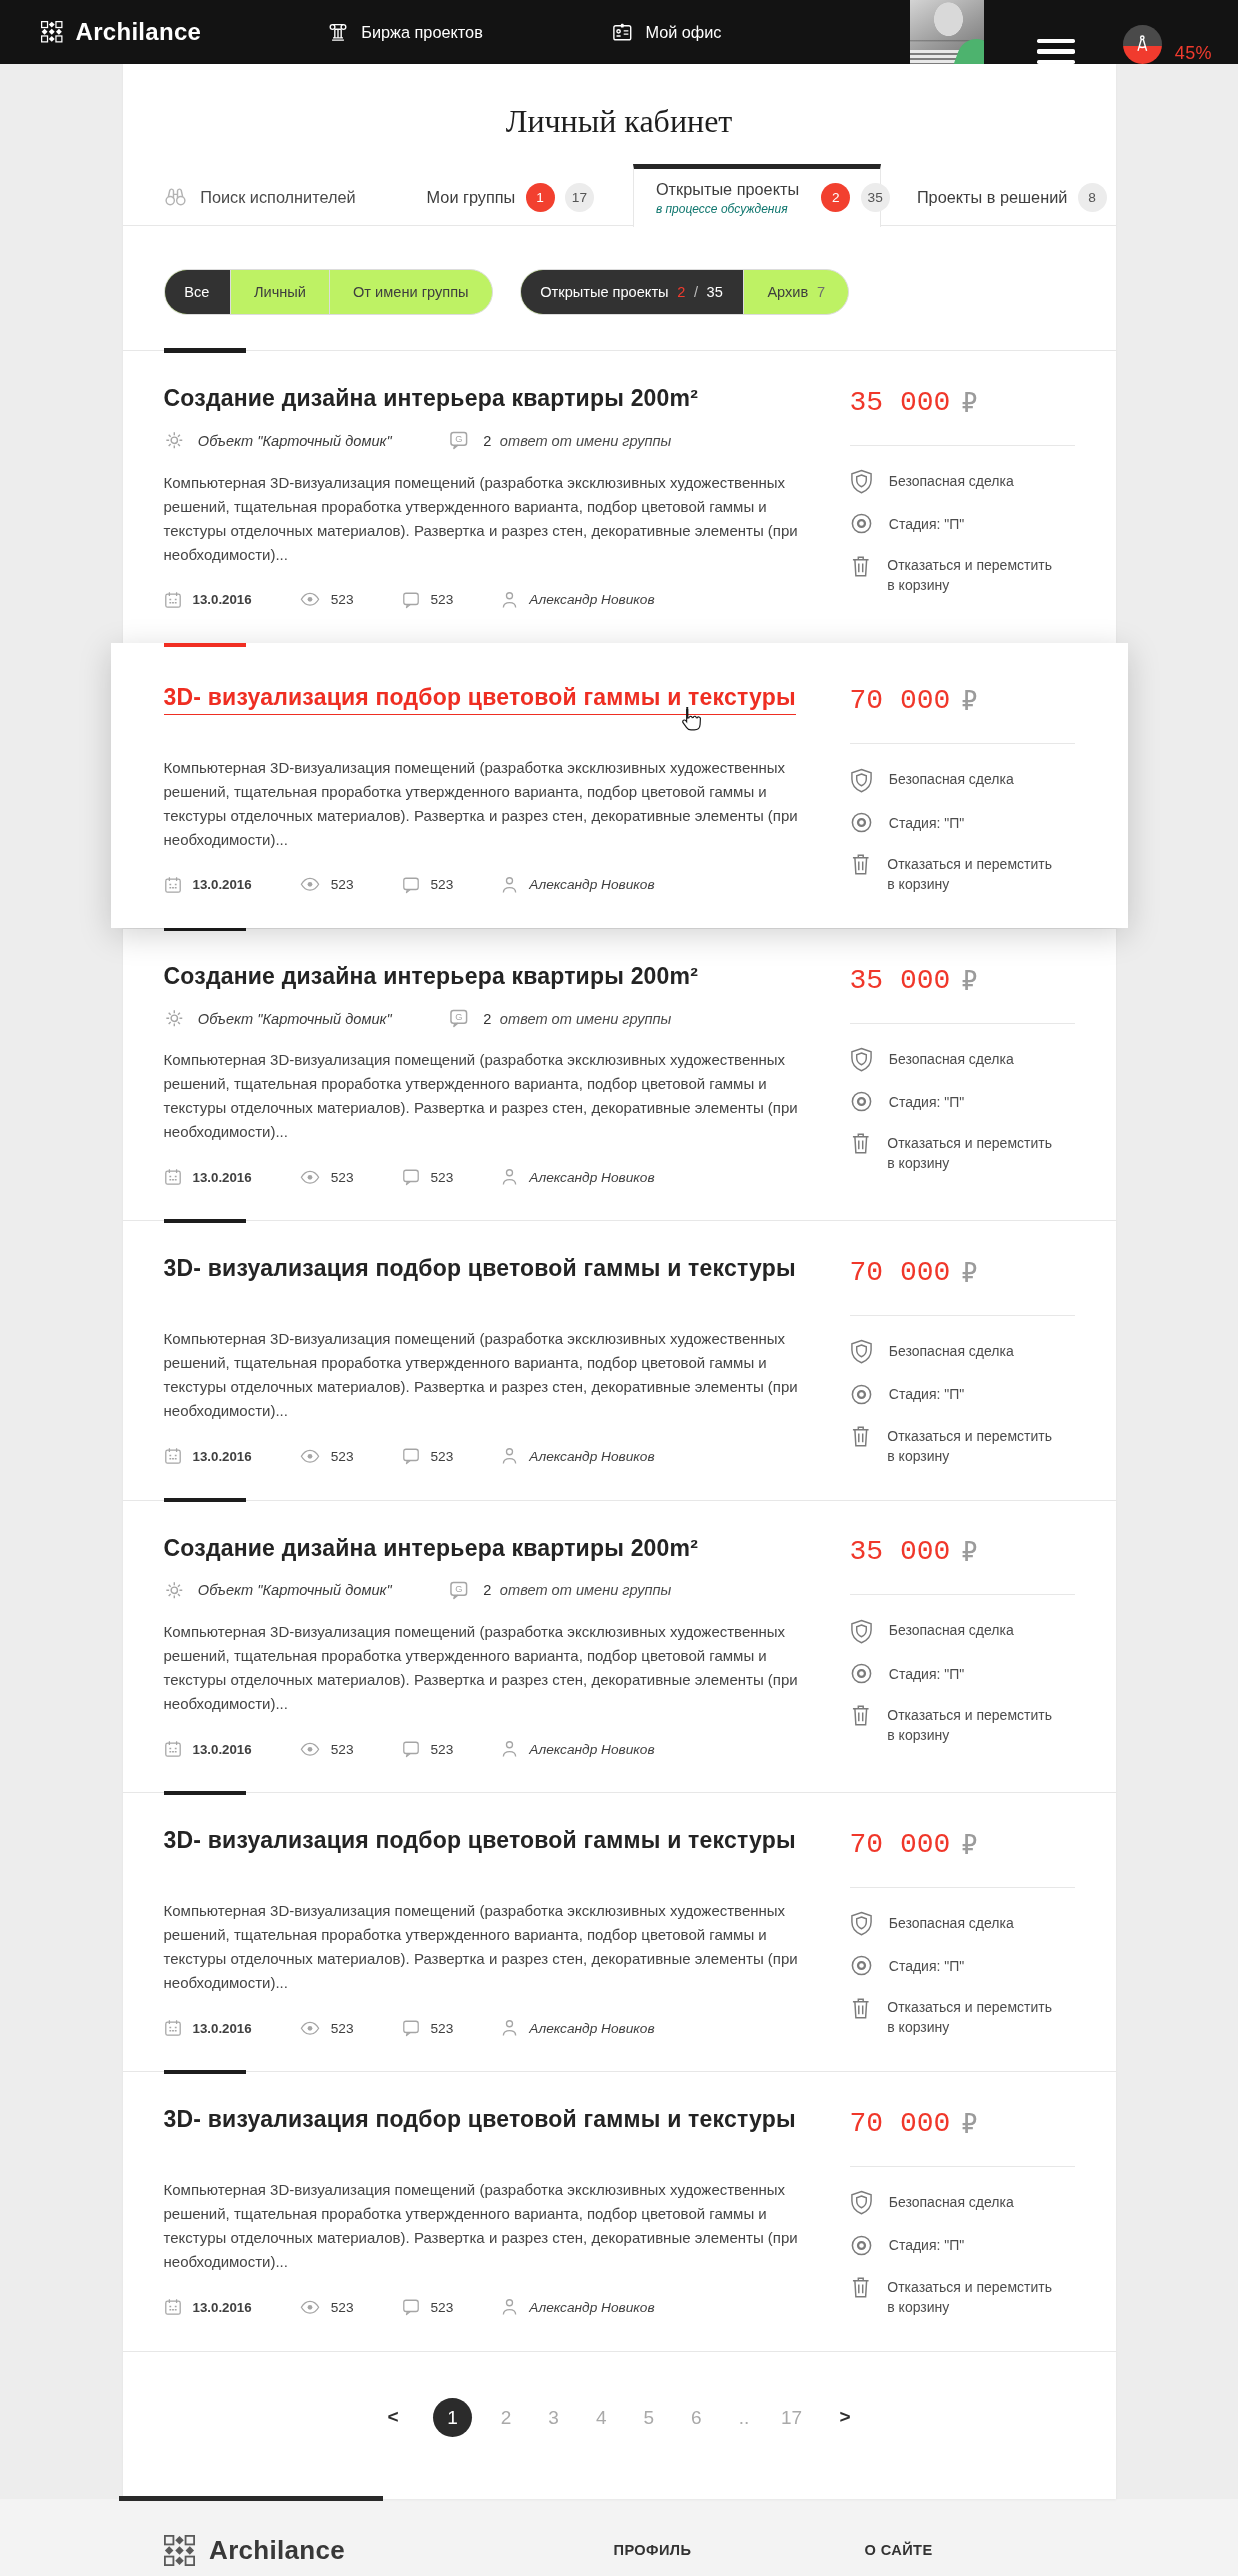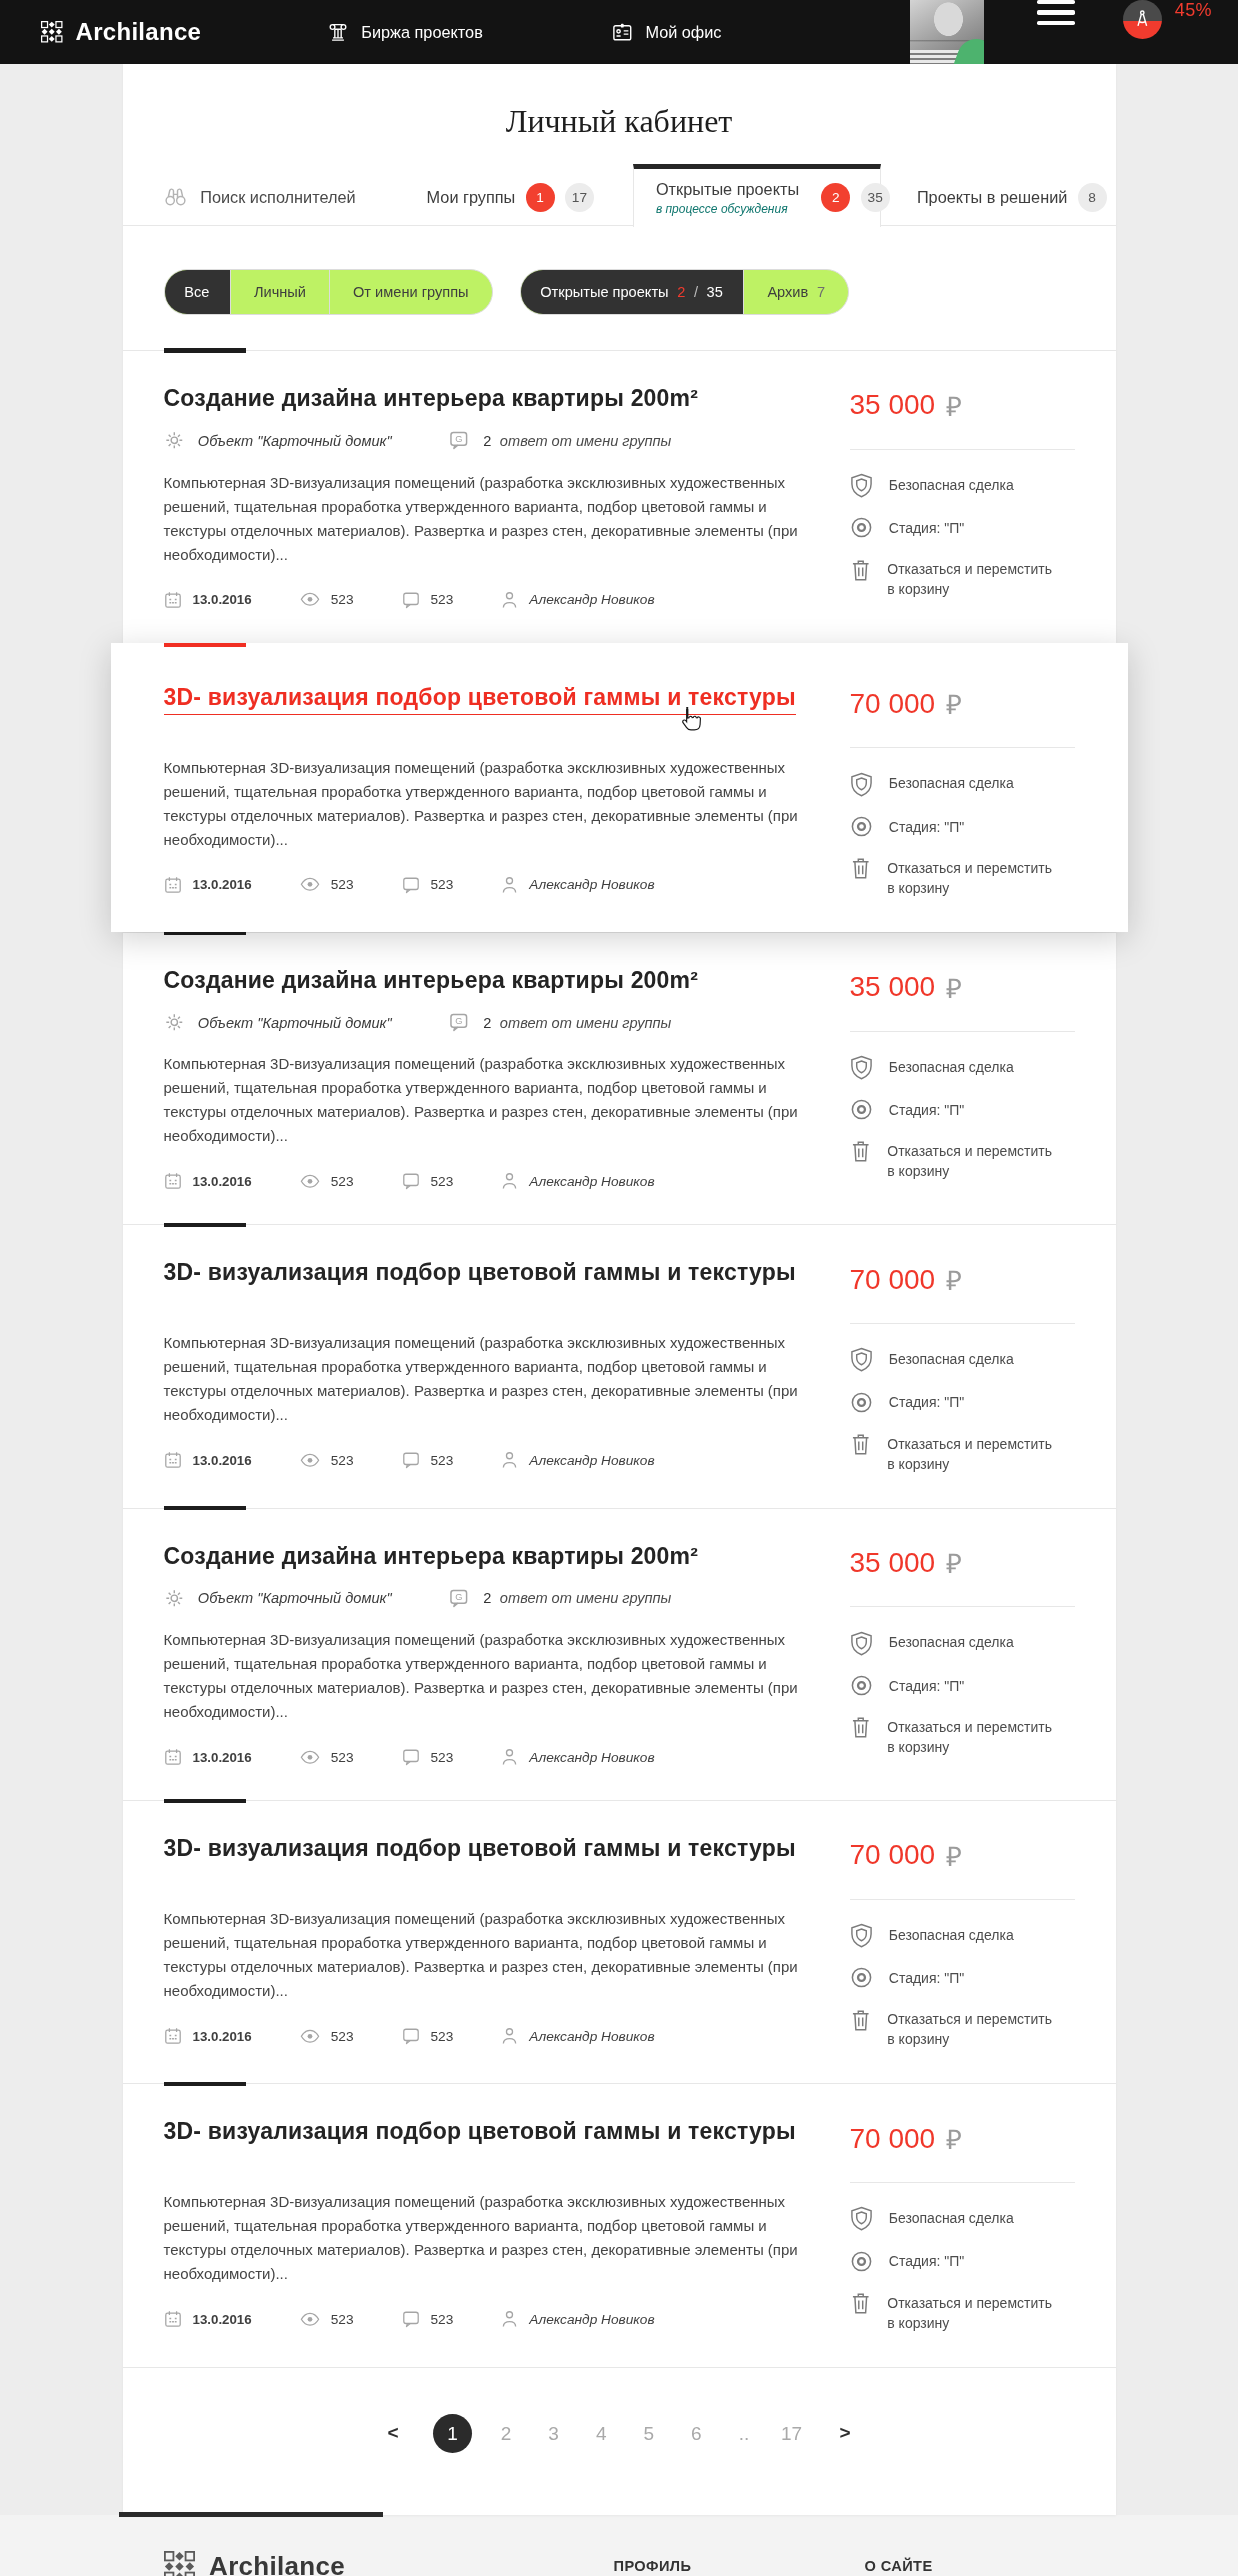--- a/index.html
+++ b/index.html
@@ -6,21 +6,21 @@
   html, body { margin:0; padding:0; background:#ededed; }
   body { width:1238px; font-family:"Liberation Sans", sans-serif; color:#2d2d2d; }
 
   
   .header { height:64px; background:#131313; display:flex; align-items:center; position:relative; }
   .brand { display:flex; align-items:center; gap:13px; margin-left:41px; }
   .brand-name { color:#fff; font-size:24px; font-weight:bold; letter-spacing:0.3px; }
   .nav { display:flex; align-items:center; margin-left:127px; }
   .nav-item { color:#fff; font-size:16.3px; display:flex; gap:13px; align-items:center; cursor:pointer; }
   .nav-item + .nav-item { margin-left:129px; }
-  .header-right { margin-left:auto; display:flex; align-items:flex-start; }
+  .header-right { margin-left:auto; display:flex; align-items:flex-end; }
   .avatar { width:74px; height:64px; position:relative; overflow:hidden; cursor:pointer;
     background:
       linear-gradient(to bottom, rgba(0,0,0,0) 62%, rgba(50,50,50,.35) 63%, rgba(0,0,0,0) 66%),
       radial-gradient(ellipse at 52% 30%, #d9d9d9 0 26%, rgba(0,0,0,0) 27%),
       linear-gradient(150deg,#d4d4d4,#9a9a9a 55%,#6f6f6f);
   }
   .avatar::before { content:""; position:absolute; left:0; right:0; bottom:0; height:13.7px;
     background:repeating-linear-gradient(to bottom,#e8e8e8 0 2.6px,#7d7d7d 2.6px 5.2px); }
   .avatar::after { content:""; position:absolute; right:-12px; bottom:-13.7px; width:39px; height:39px;
     background:#4db36e; border-radius:50% 50% 0 0; transform:rotate(20deg); }
@@ -81,21 +81,21 @@
   .description { margin:19px 0 0; font-size:15px; line-height:24px; color:#454545; max-width:749px; }
   .card--no-object .description { margin-top:45px; }
   .meta-row { display:flex; align-items:center; margin-top:24px; font-size:13.7px; color:#3f3f3f; }
   .meta-item { display:flex; align-items:center; gap:11px; }
   .meta-item + .meta-item { margin-left:48px; }
   .meta-date { font-weight:bold; font-size:13.3px; }
   .meta-author i { color:#3f3f3f; }
   .icon-dim { color:#a5a5a5; flex-shrink:0; }
 
   .card-side { width:225px; flex-shrink:0; padding-top:1.7px; }
-  .price { font-size:28px; color:#f0372a; display:flex; align-items:center; }
+  .price { font-size:28px; color:#f0372a; display:flex; align-items:flex-start;font-family:Liberation Mono, monospace; }
   .price .cur { color:#9b9b9b; margin-left:11px; font-size:27px; }
   .side-divider { border:0; border-top:0.9px solid #e7e7e7; margin:25px 0; }
   .side-item { display:flex; align-items:flex-start; gap:16.3px; font-size:14px; color:#4c4c4c; line-height:20px; }
   .side-item + .side-item { margin-top:20px; }
   .side-item .icon-side { color:#7b7b7b; flex-shrink:0; margin-top:-1.7px; }
   .side-item--discard { cursor:pointer; }
   .side-item--discard span { max-width:172px; }
 
   
   .pagination-wrap { border-top:0.9px solid #e7e7e7; }

